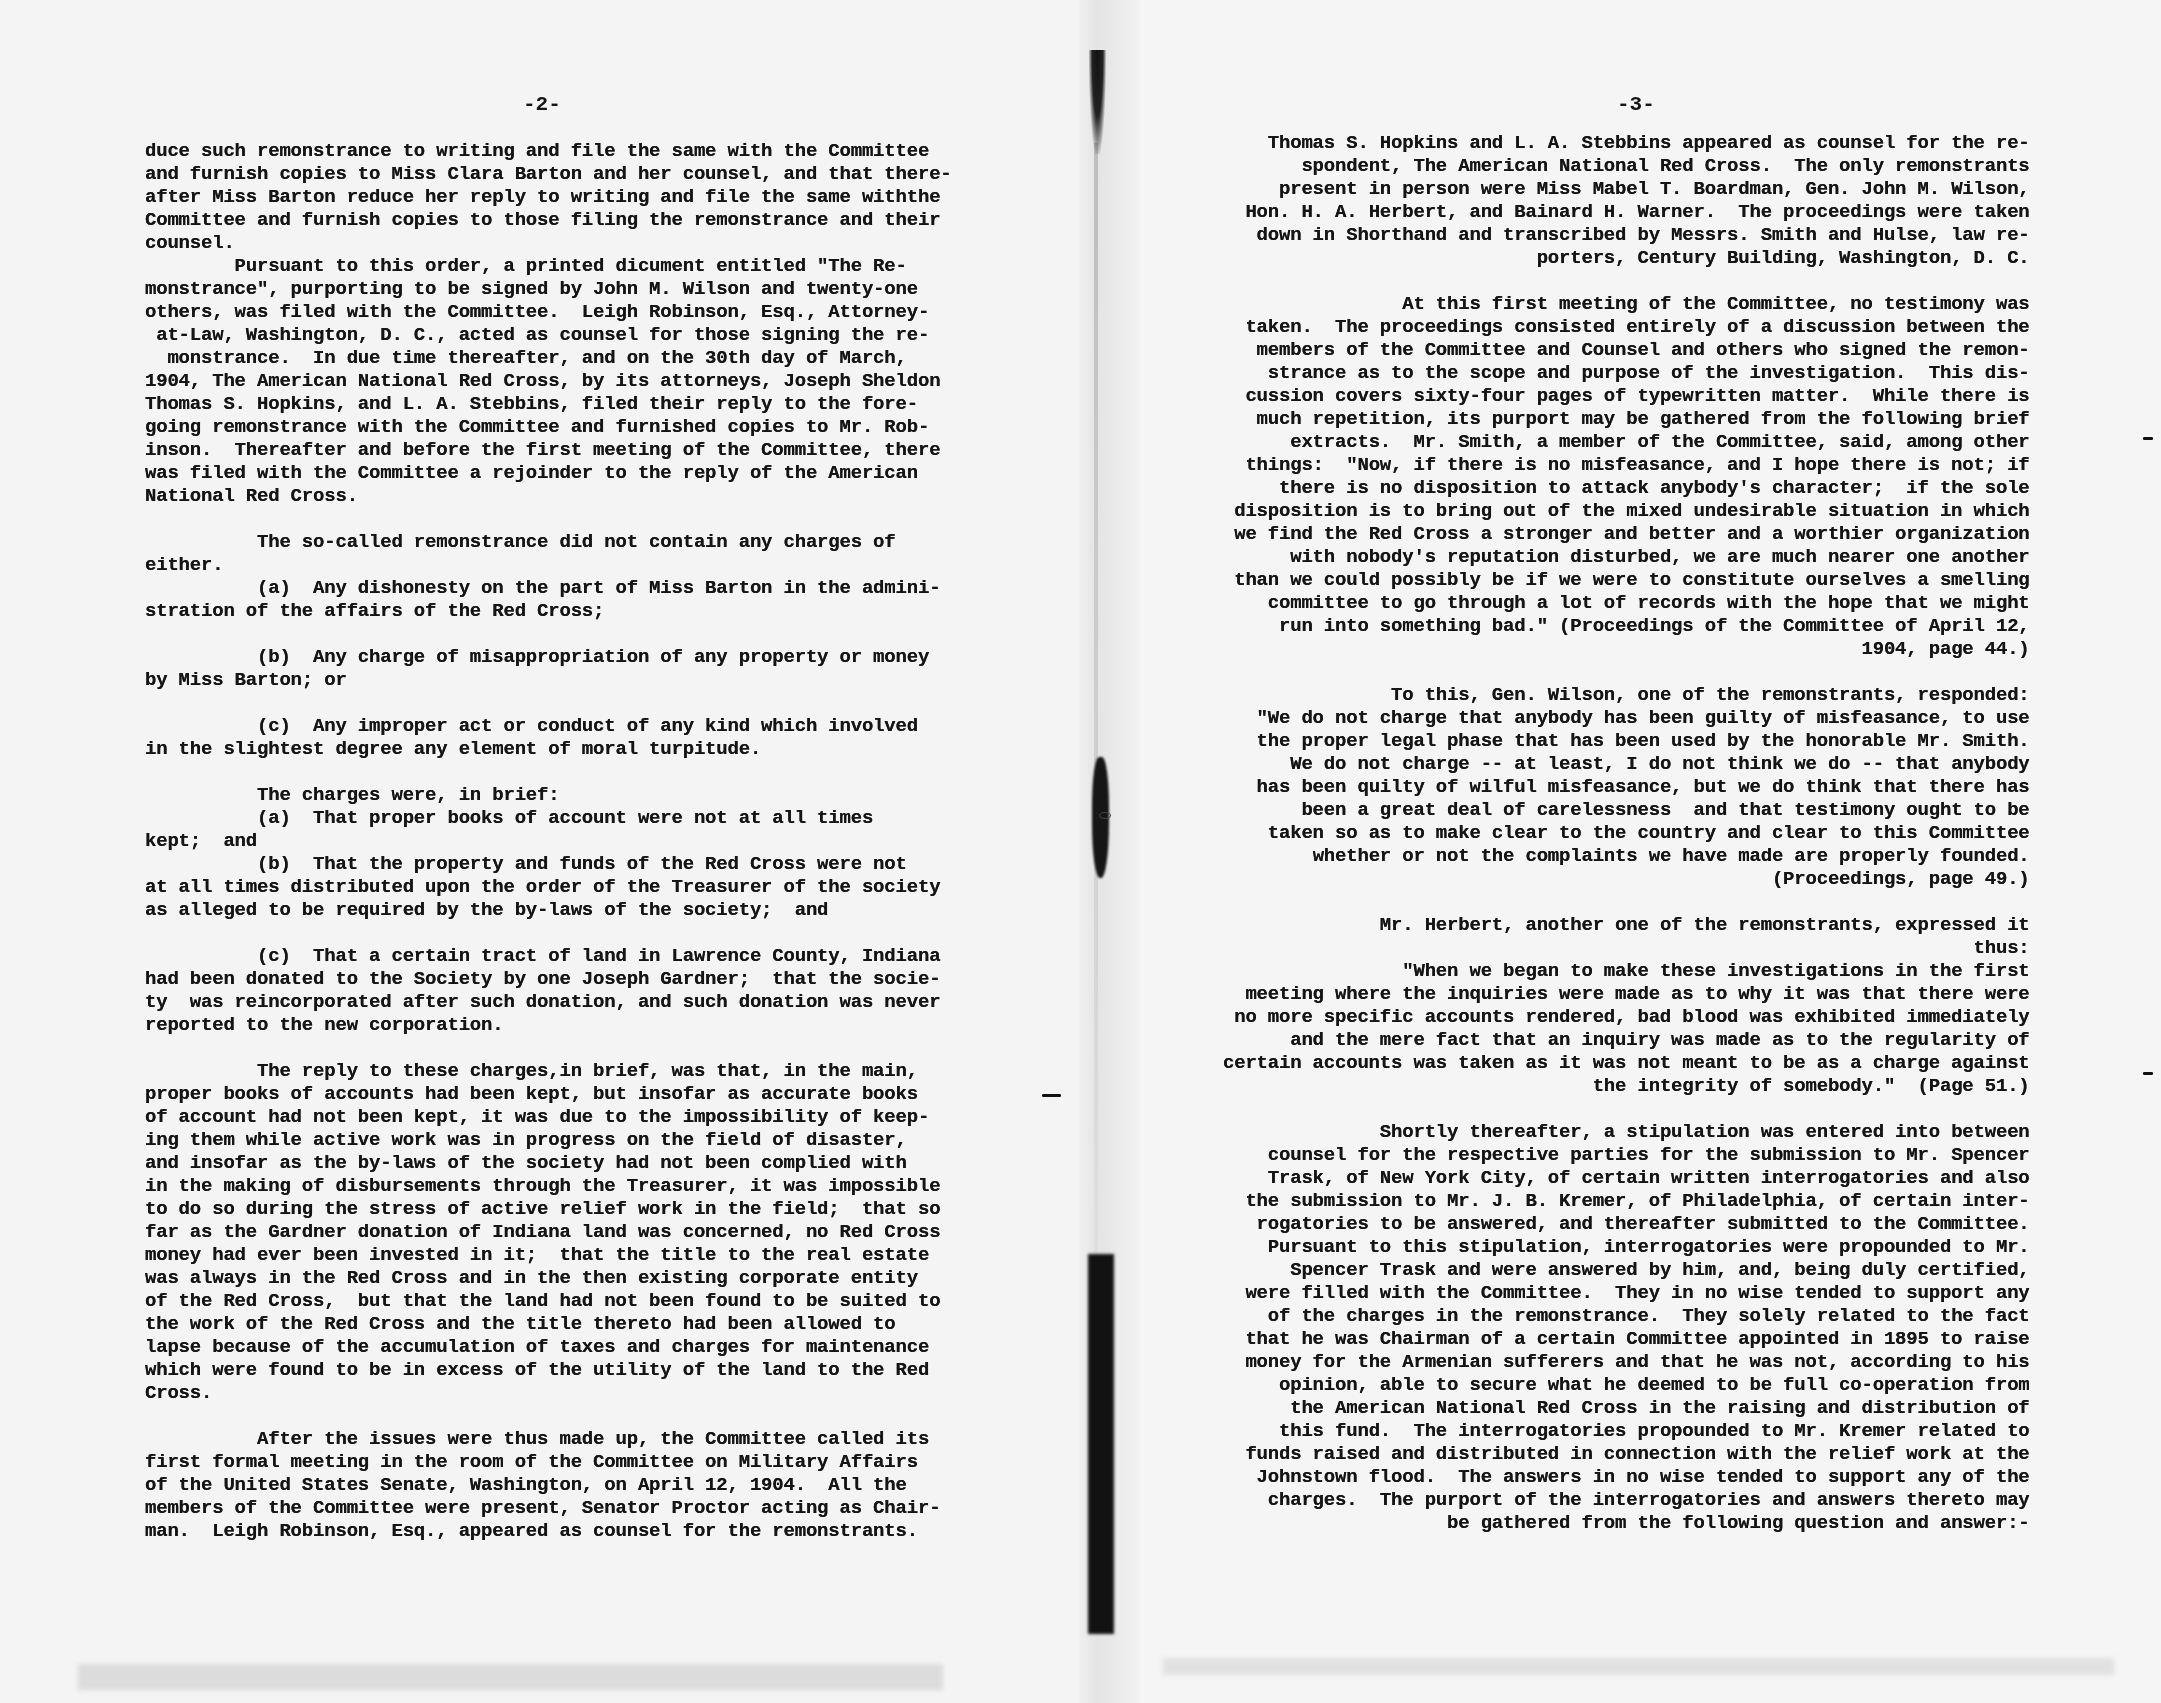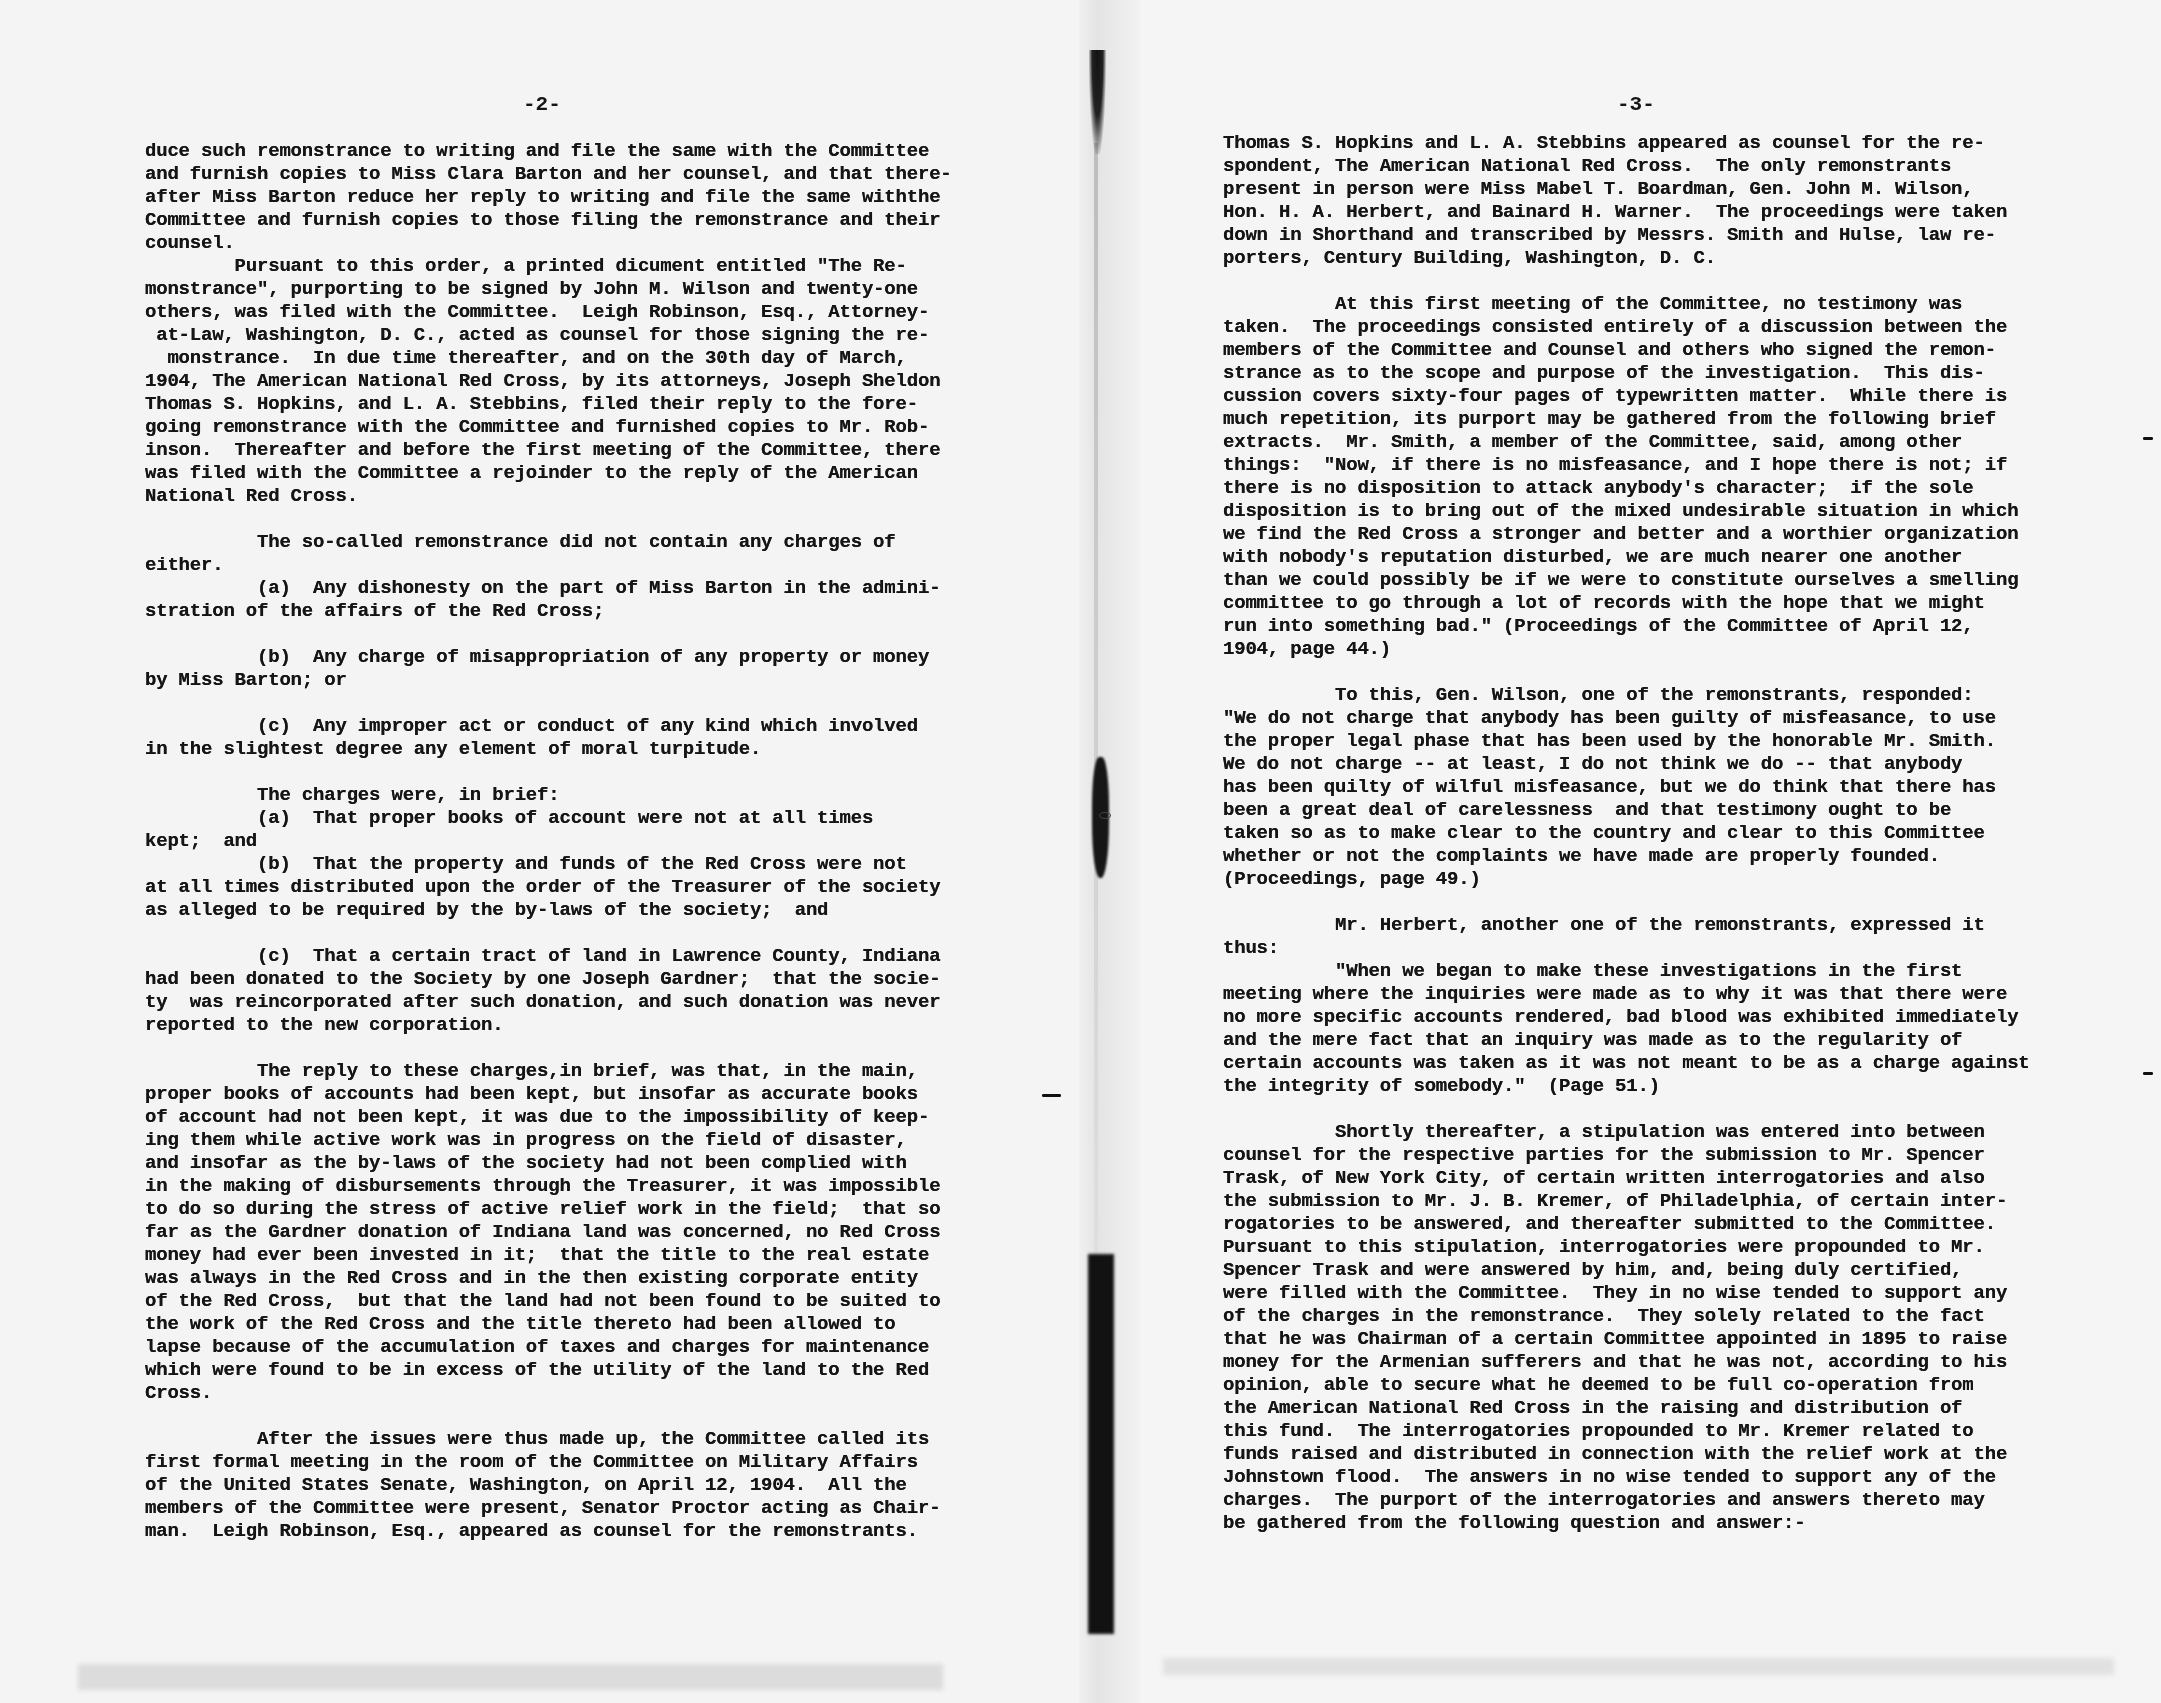--- a/index.html
+++ b/index.html
@@ -51,21 +51,21 @@
     position: absolute; font-size: 21px; font-weight: bold; letter-spacing: 0;
   }
   .left-num { left: 523px; top: 93px; }
   .right-num { left: 1617px; top: 93px; }
   .text-block {
     position: absolute; font-size: 19px; line-height: 23px; font-weight: bold;
     white-space: pre; letter-spacing: -0.2px;
     text-shadow: 0 0 0.4px #333;
   }
   .left-text { left: 145px; top: 140px; }
-  .right-text { left: 1223px; top: 132px; }
+  .right-text { left: 1223px; top: 132px; text-align: right; }
   .line { display: block; height: 23px; }
   .gap { display: block; height: 23px; }
   .margin-mark {
     position: absolute; height: 2.6px; background: #111; border-radius: 1.3px;
   }
 </style>
 </head>
 <body>
 
 <div class="scan"></div>

